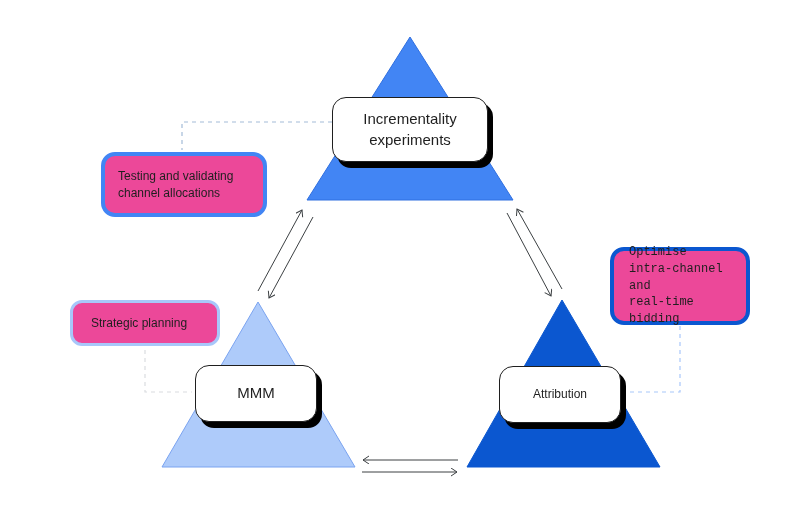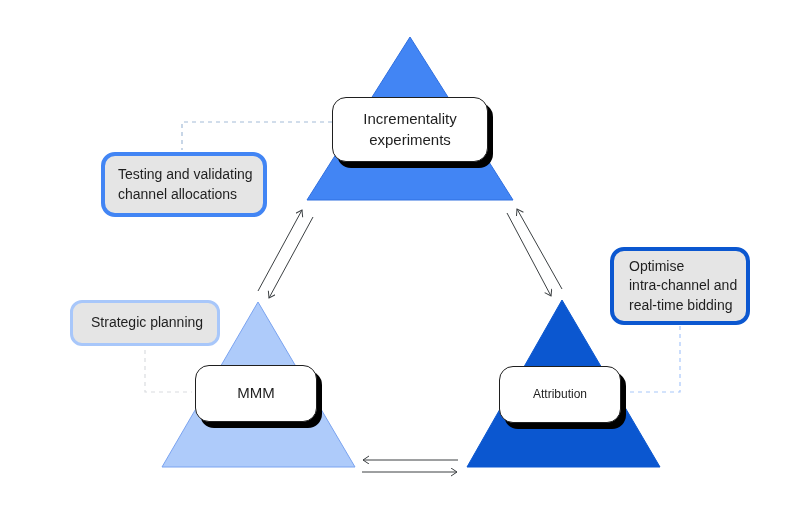--- a/index.html
+++ b/index.html
@@ -29,32 +29,32 @@
     white-space: pre-line;
     line-height: 1.35;
   }
   #node-incrementality { left: 332px; top: 97px;  width: 156px; height: 65px; font-size: 15px; }
   #node-mmm            { left: 195px; top: 365px; width: 122px; height: 57px; font-size: 15px; }
   #node-attribution    { left: 499px; top: 366px; width: 122px; height: 57px; font-size: 12px; }
 
   .callout {
     position: absolute;
     box-sizing: border-box;
-    background: #e5e5e5;
+    background: #ec4899;
     border-style: solid;
     border-radius: 14px;
     display: flex;
     align-items: center;
     white-space: pre-line;
-    font-size: 14px;
+    font-size: 12px;
     line-height: 1.4;
   }
   #callout-testing   { left: 101px; top: 152px; width: 166px; height: 65px; border-width: 4px; padding-left: 13px; }
   #callout-strategic { left: 70px;  top: 280px; width: 150px; height: 46px; border-width: 3px; border-radius: 12px; padding-left: 18px; }
-  #callout-optimise  { left: 610px; top: 247px; width: 140px; height: 78px; border-width: 4px; padding-left: 15px; }
+  #callout-optimise  { left: 610px; top: 247px; width: 140px; height: 78px; border-width: 4px; padding-left: 15px; font-family: Liberation Mono, monospace; }
 </style>
 </head>
 <body>
 
 <div class="canvas">
 
   <svg class="layer" width="800" height="530" viewBox="0 0 800 530">
     <defs>
       <marker id="arrowhead" markerWidth="12" markerHeight="12" refX="7" refY="4" orient="auto" markerUnits="userSpaceOnUse">
         <path d="M1,0 L7,4 L1,8" fill="none" stroke-width="1" style="stroke: rgb(60, 64, 67);"></path>

